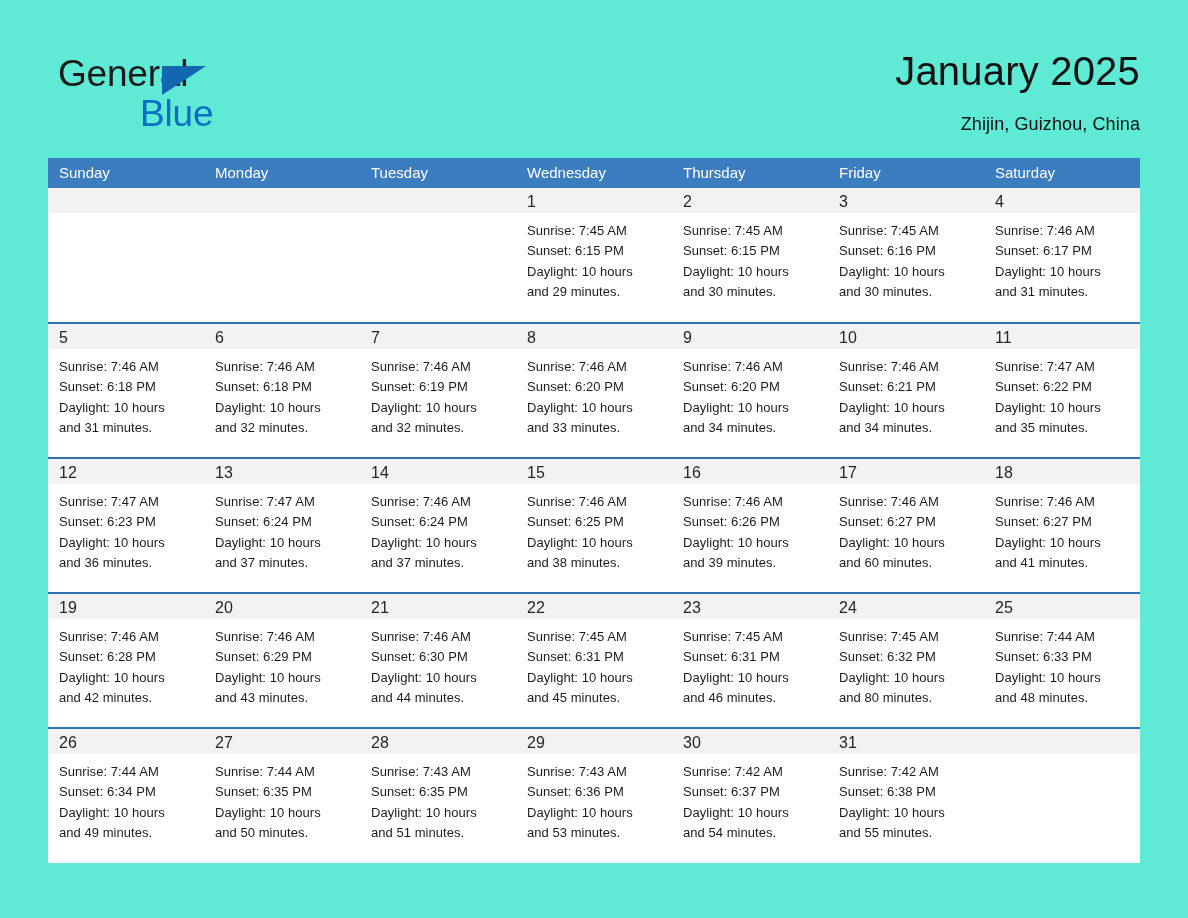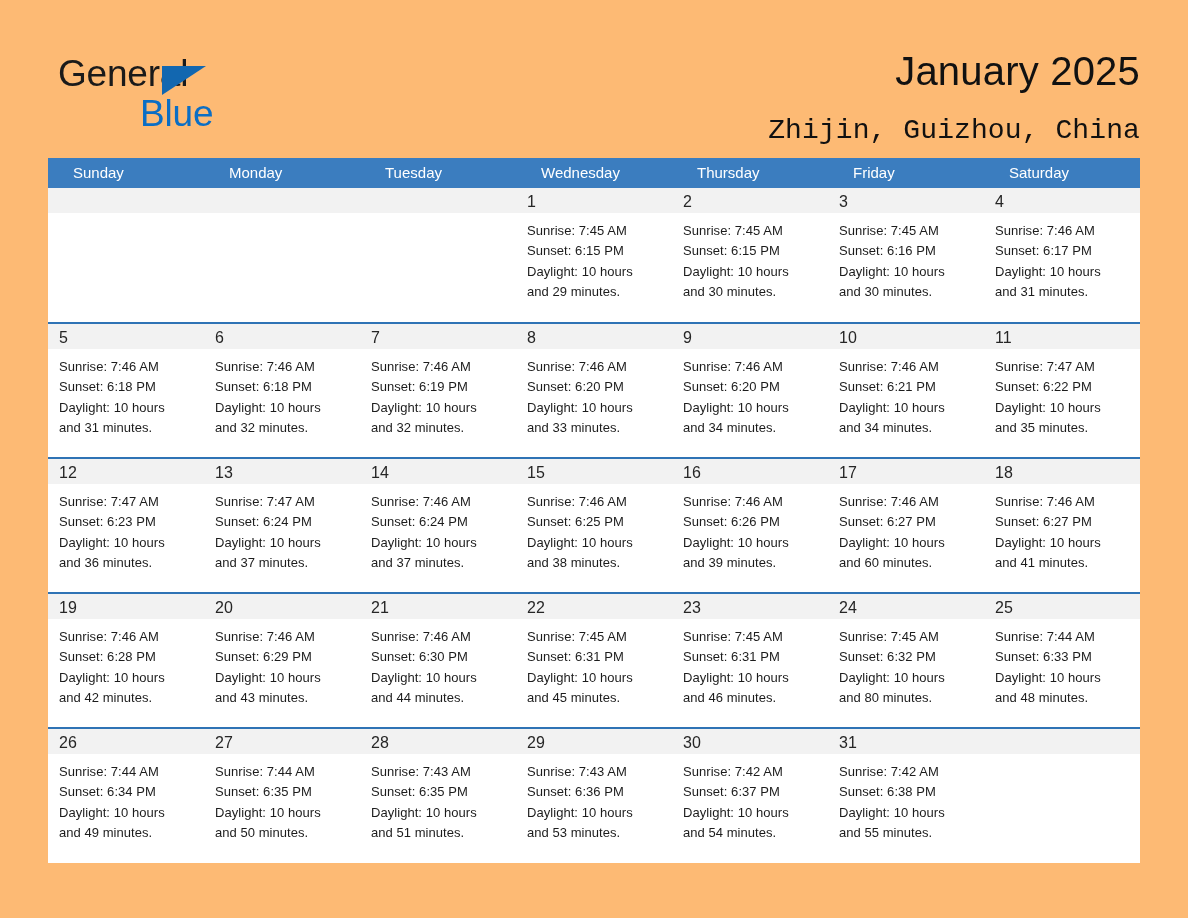--- a/index.html
+++ b/index.html
@@ -9,21 +9,21 @@
     background: #ffffff;
     width: 1188px;
     height: 918px;
     font-family: "Liberation Sans", sans-serif;
     -webkit-font-smoothing: antialiased;
   }
   .page {
     position: relative;
     width: 1188px;
     height: 918px;
-    background: #fdba74;
+    background: #5eead4;
     overflow: hidden;
   }
 
   
   .header {
     position: absolute;
     left: 48px;
     top: 44px;
     width: 1092px;
     height: 108px;
@@ -71,45 +71,44 @@
     text-align: right;
   }
   .cal-title {
     font-size: 40px;
     font-weight: 400;
     color: #111111;
     line-height: 54px;
     letter-spacing: 0.2px;
   }
   .cal-subtitle {
-    font-size: 28px;
+    font-size: 18px;
     font-weight: 400;
     color: #111111;
     line-height: 32px;
-    margin-top: 17px;
+    margin-top: 10px;
     letter-spacing: 0.1px;
-    font-family: Liberation Mono, monospace;
   }
 
   
   .calendar {
     position: absolute;
     left: 48px;
     top: 158px;
     width: 1092px;
     border-collapse: collapse;
     table-layout: fixed;
   }
   .weekday-row th {
     background: #3b7dbf;
     color: #ffffff;
     font-size: 15px;
     font-weight: 400;
     text-align: left;
-    padding: 7px 0 7px 25px;
+    padding: 7px 0 7px 11px;
     height: 30px;
     line-height: 16px;
     border: none;
   }
   .week-row td {
     vertical-align: top;
     padding: 0;
     border: none;
     border-top: 2px solid #2f73b5;
     background: #ffffff;

